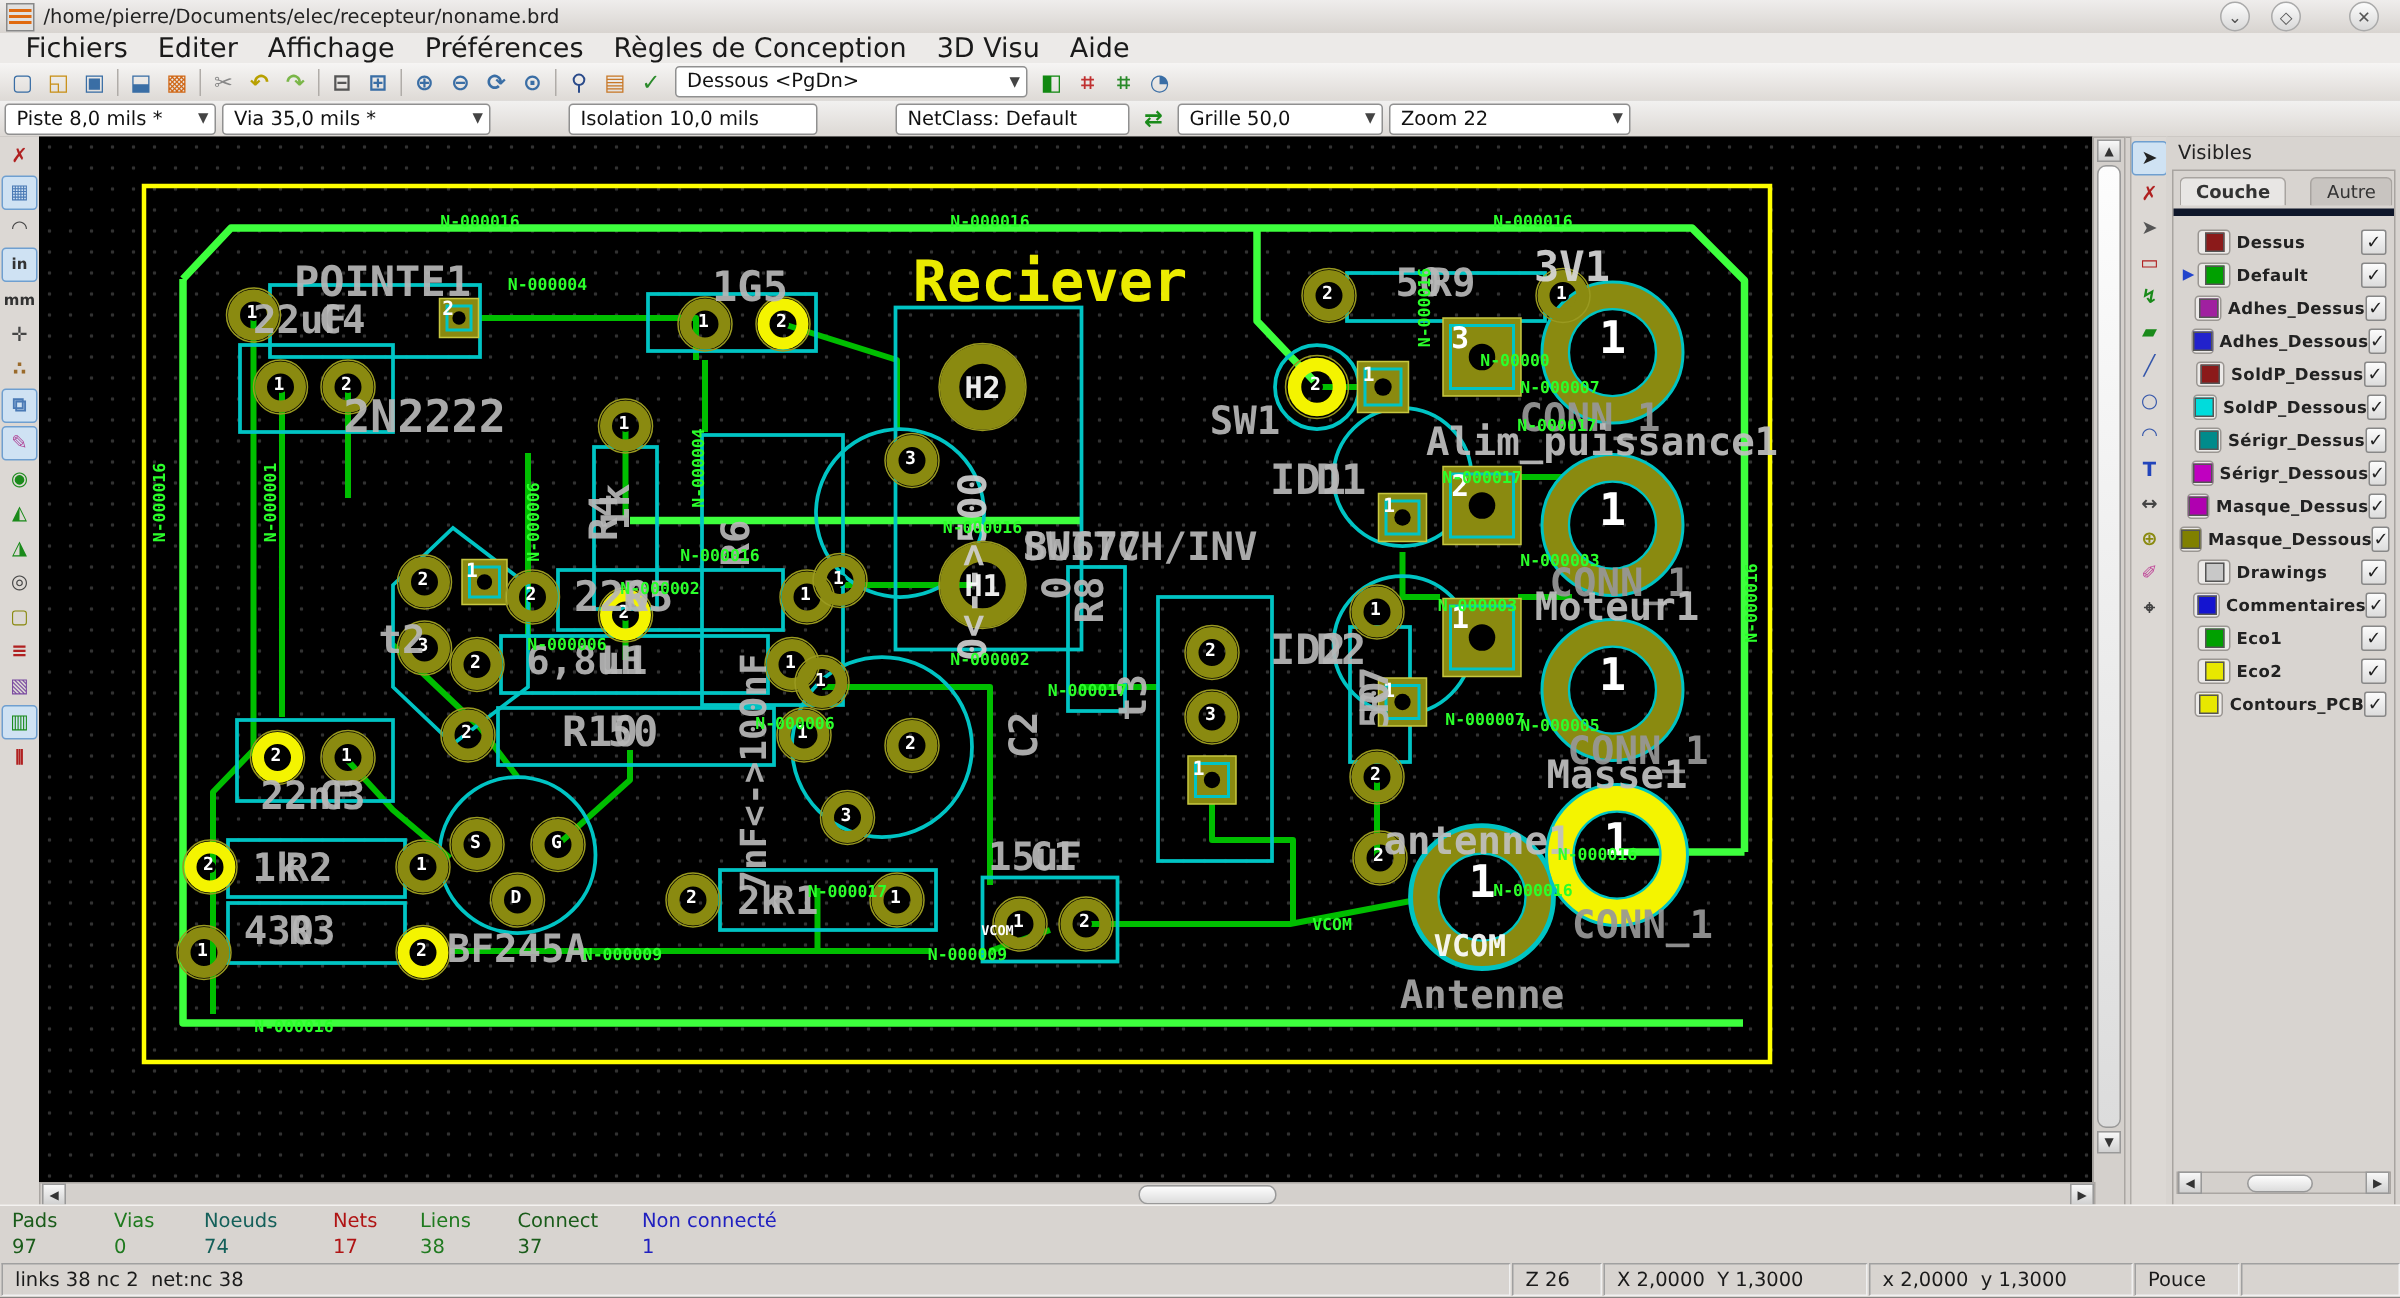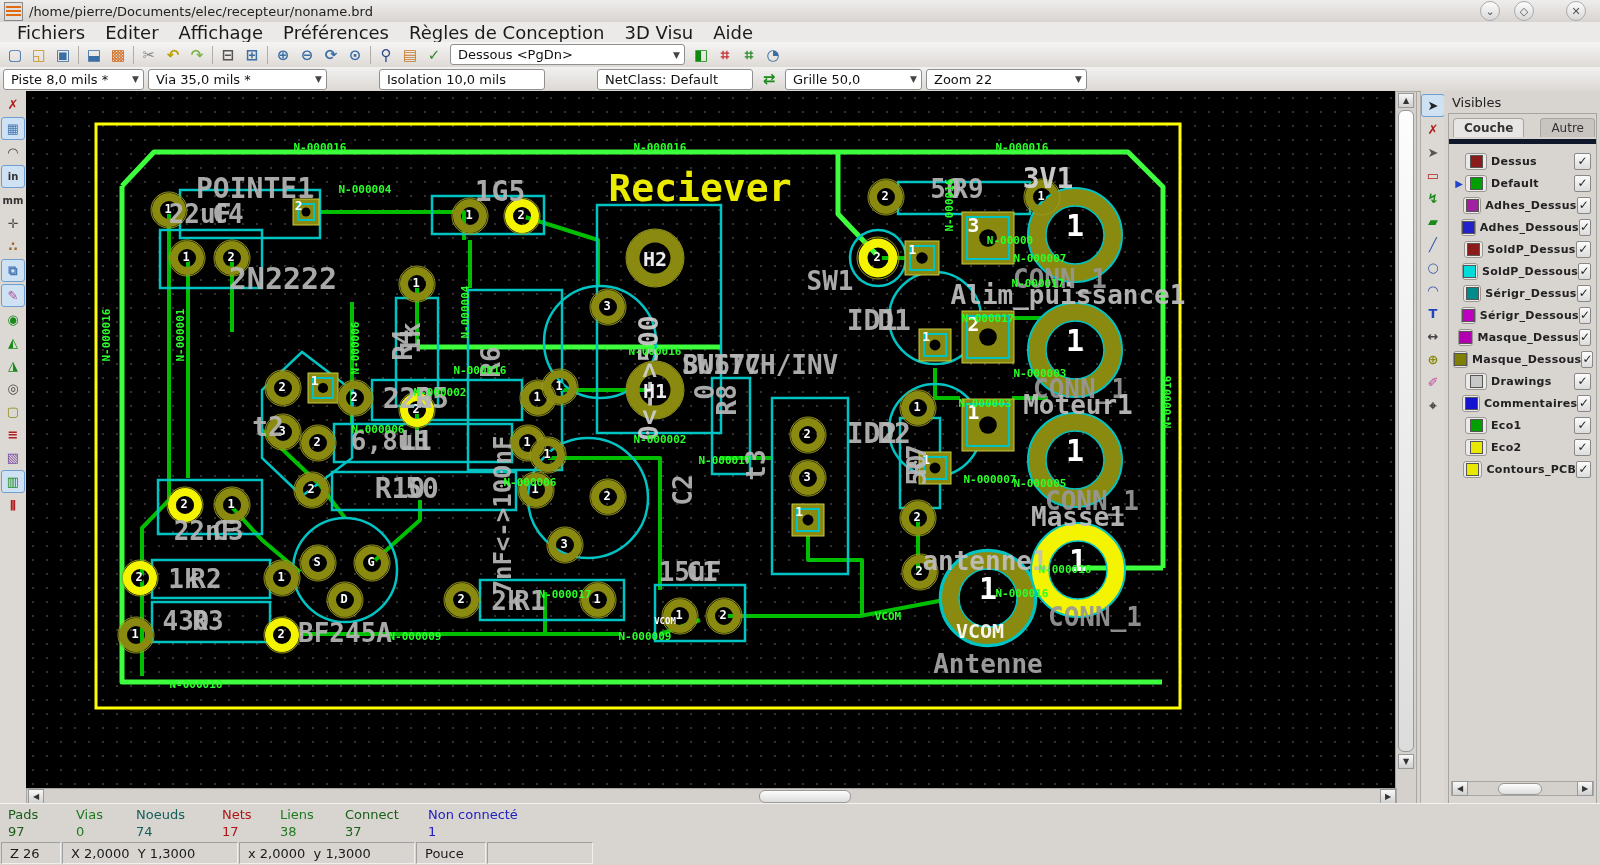--- a/index.html
+++ b/index.html
@@ -741,18 +741,19 @@
     <div class="stat" style="left: 8px; color: rgb(26, 92, 26);"><span>Pads</span><span class="v">97</span></div>
     <div class="stat" style="left: 76px; color: rgb(31, 122, 31);"><span>Vias</span><span class="v">0</span></div>
     <div class="stat" style="left: 136px; color: rgb(20, 96, 90);"><span>Noeuds</span><span class="v">74</span></div>
     <div class="stat" style="left: 222px; color: rgb(176, 20, 20);"><span>Nets</span><span class="v">17</span></div>
     <div class="stat" style="left: 280px; color: rgb(31, 122, 31);"><span>Liens</span><span class="v">38</span></div>
     <div class="stat" style="left: 345px; color: rgb(26, 92, 26);"><span>Connect</span><span class="v">37</span></div>
     <div class="stat" style="left: 428px; color: rgb(32, 32, 192);"><span>Non connecté</span><span class="v">1</span></div>
   </div>
 
 <div id="bottombar" class="abs">
+  <div class="bcell" style="flex:1">links 38 nc 2  net:nc 38</div>
   <div class="bcell" style="width:42px">Z 26</div>
   <div class="bcell" style="width:158px">X 2,0000  Y 1,3000</div>
   <div class="bcell" style="width:158px">x 2,0000  y 1,3000</div>
   <div class="bcell" style="width:52px">Pouce</div>
   <div class="bcell" style="width:88px"></div>
 </div>
 
 </body></html>

